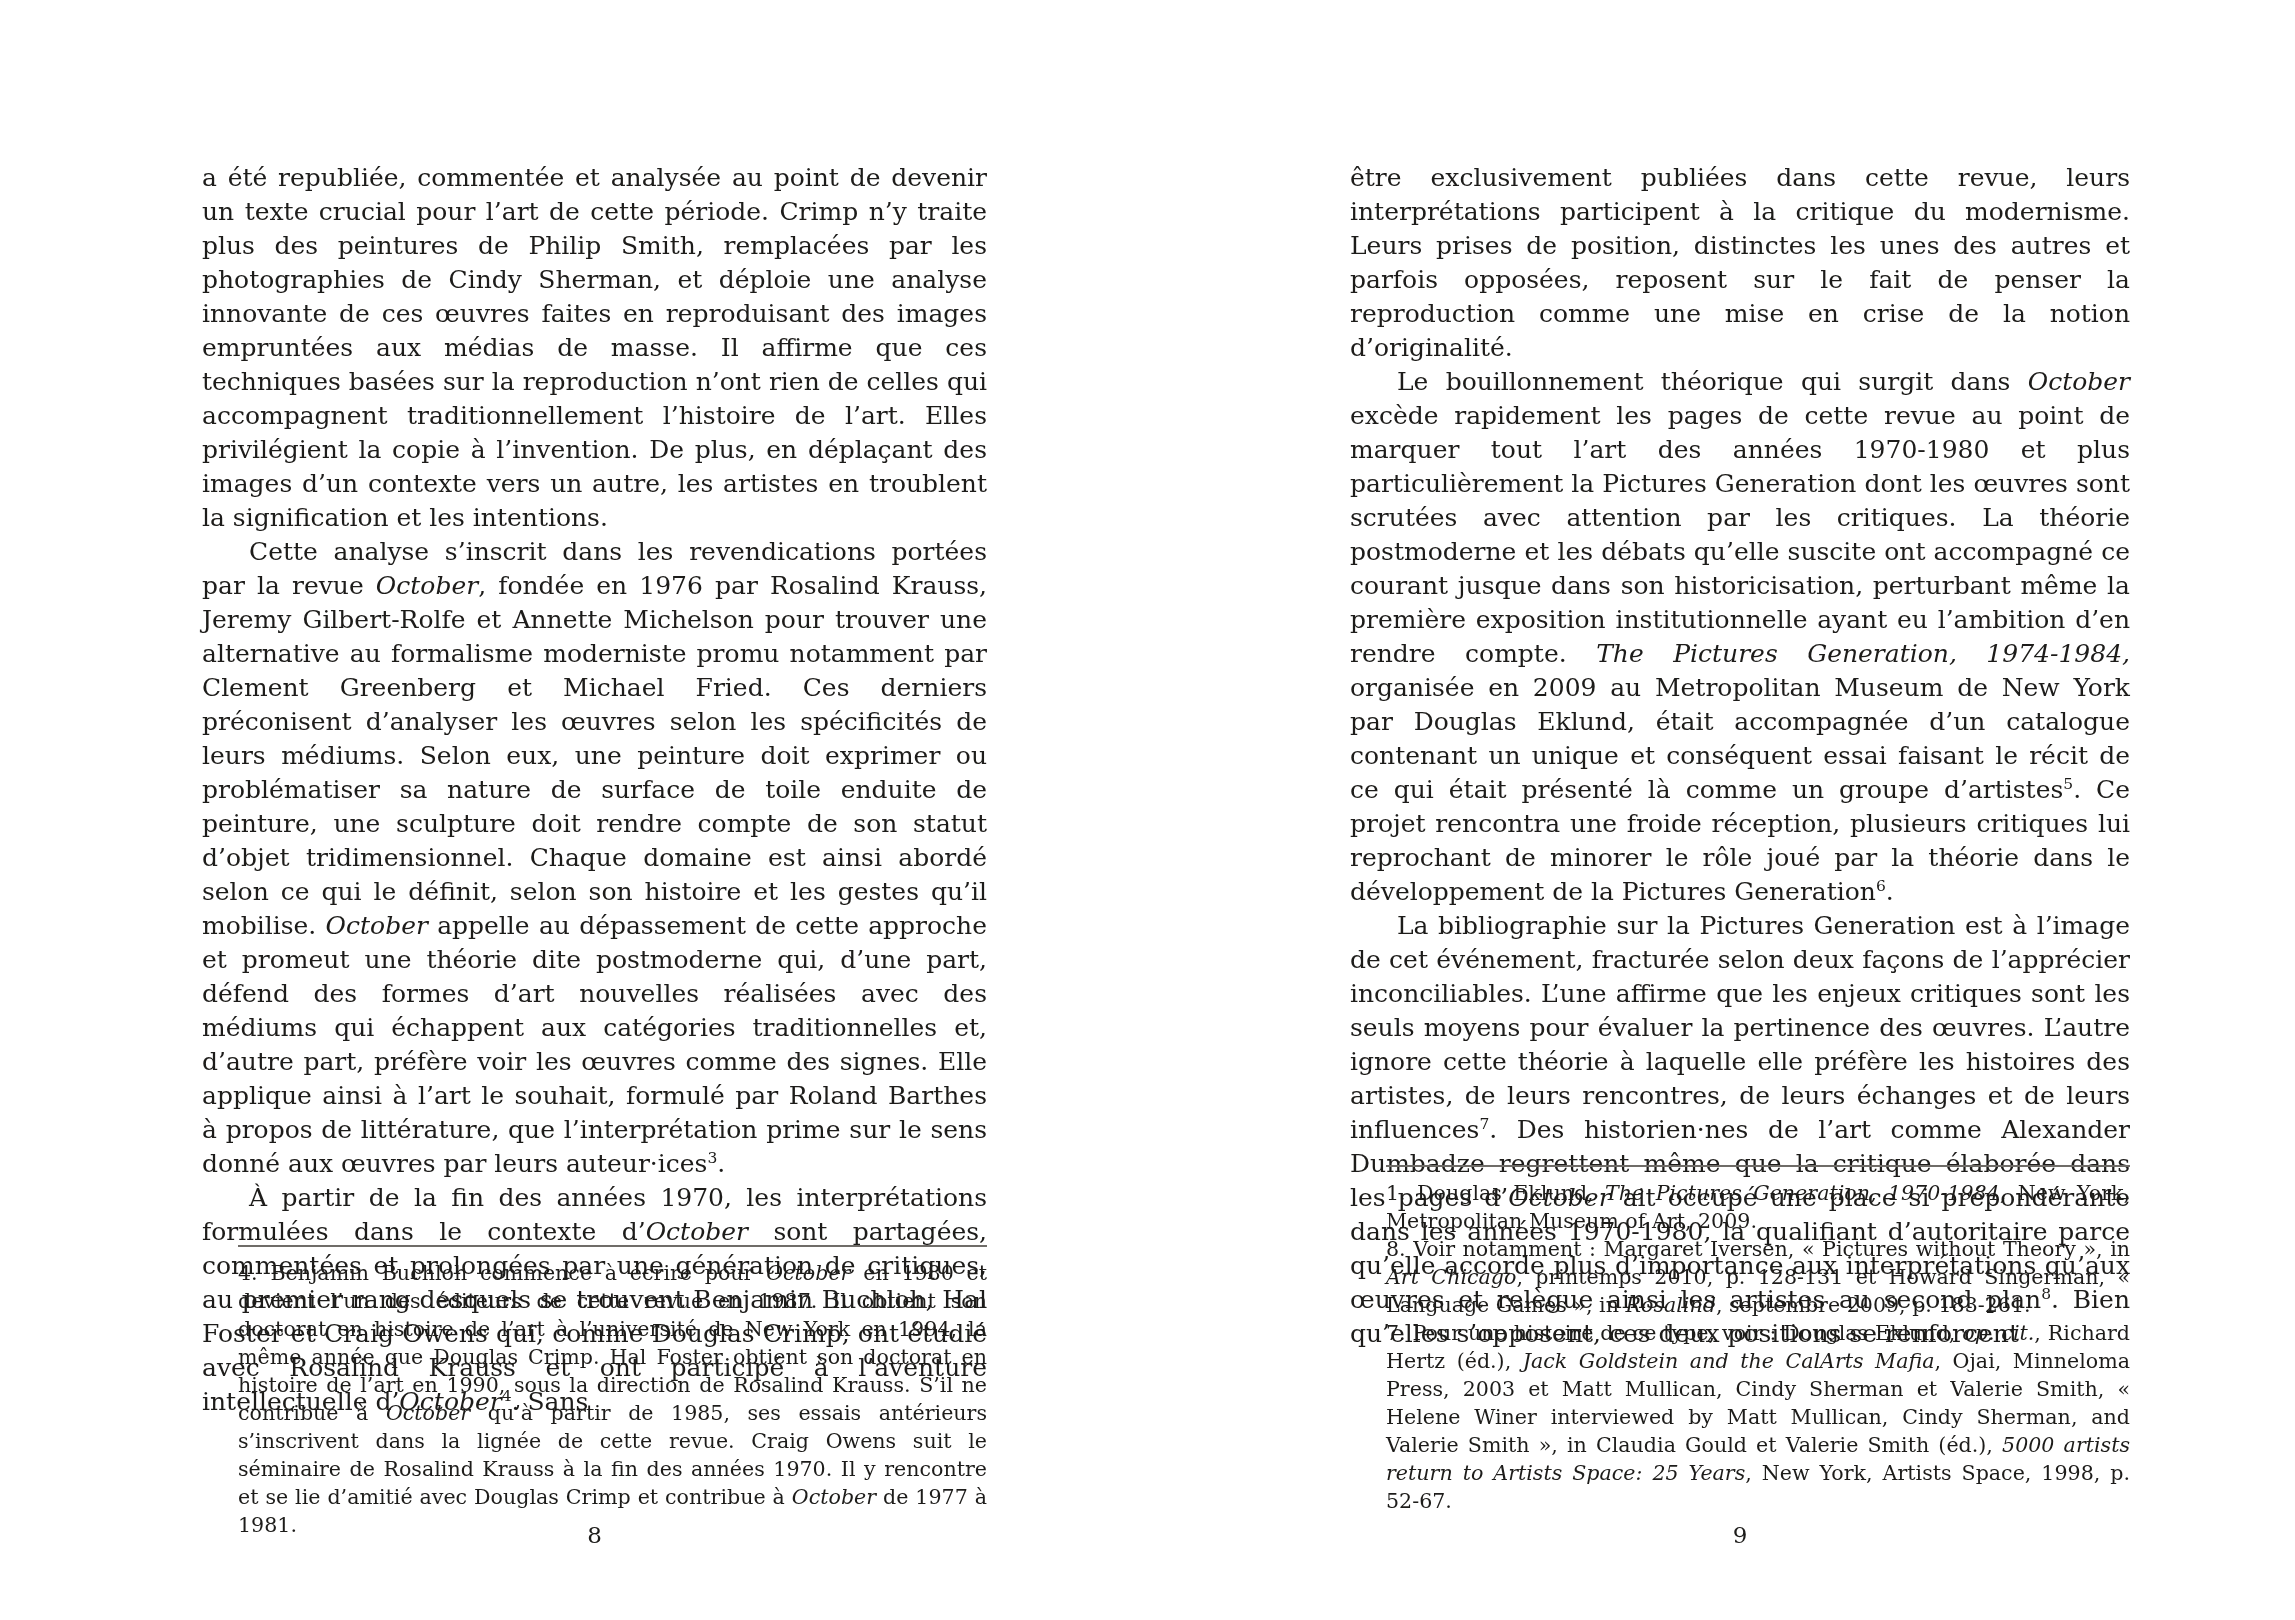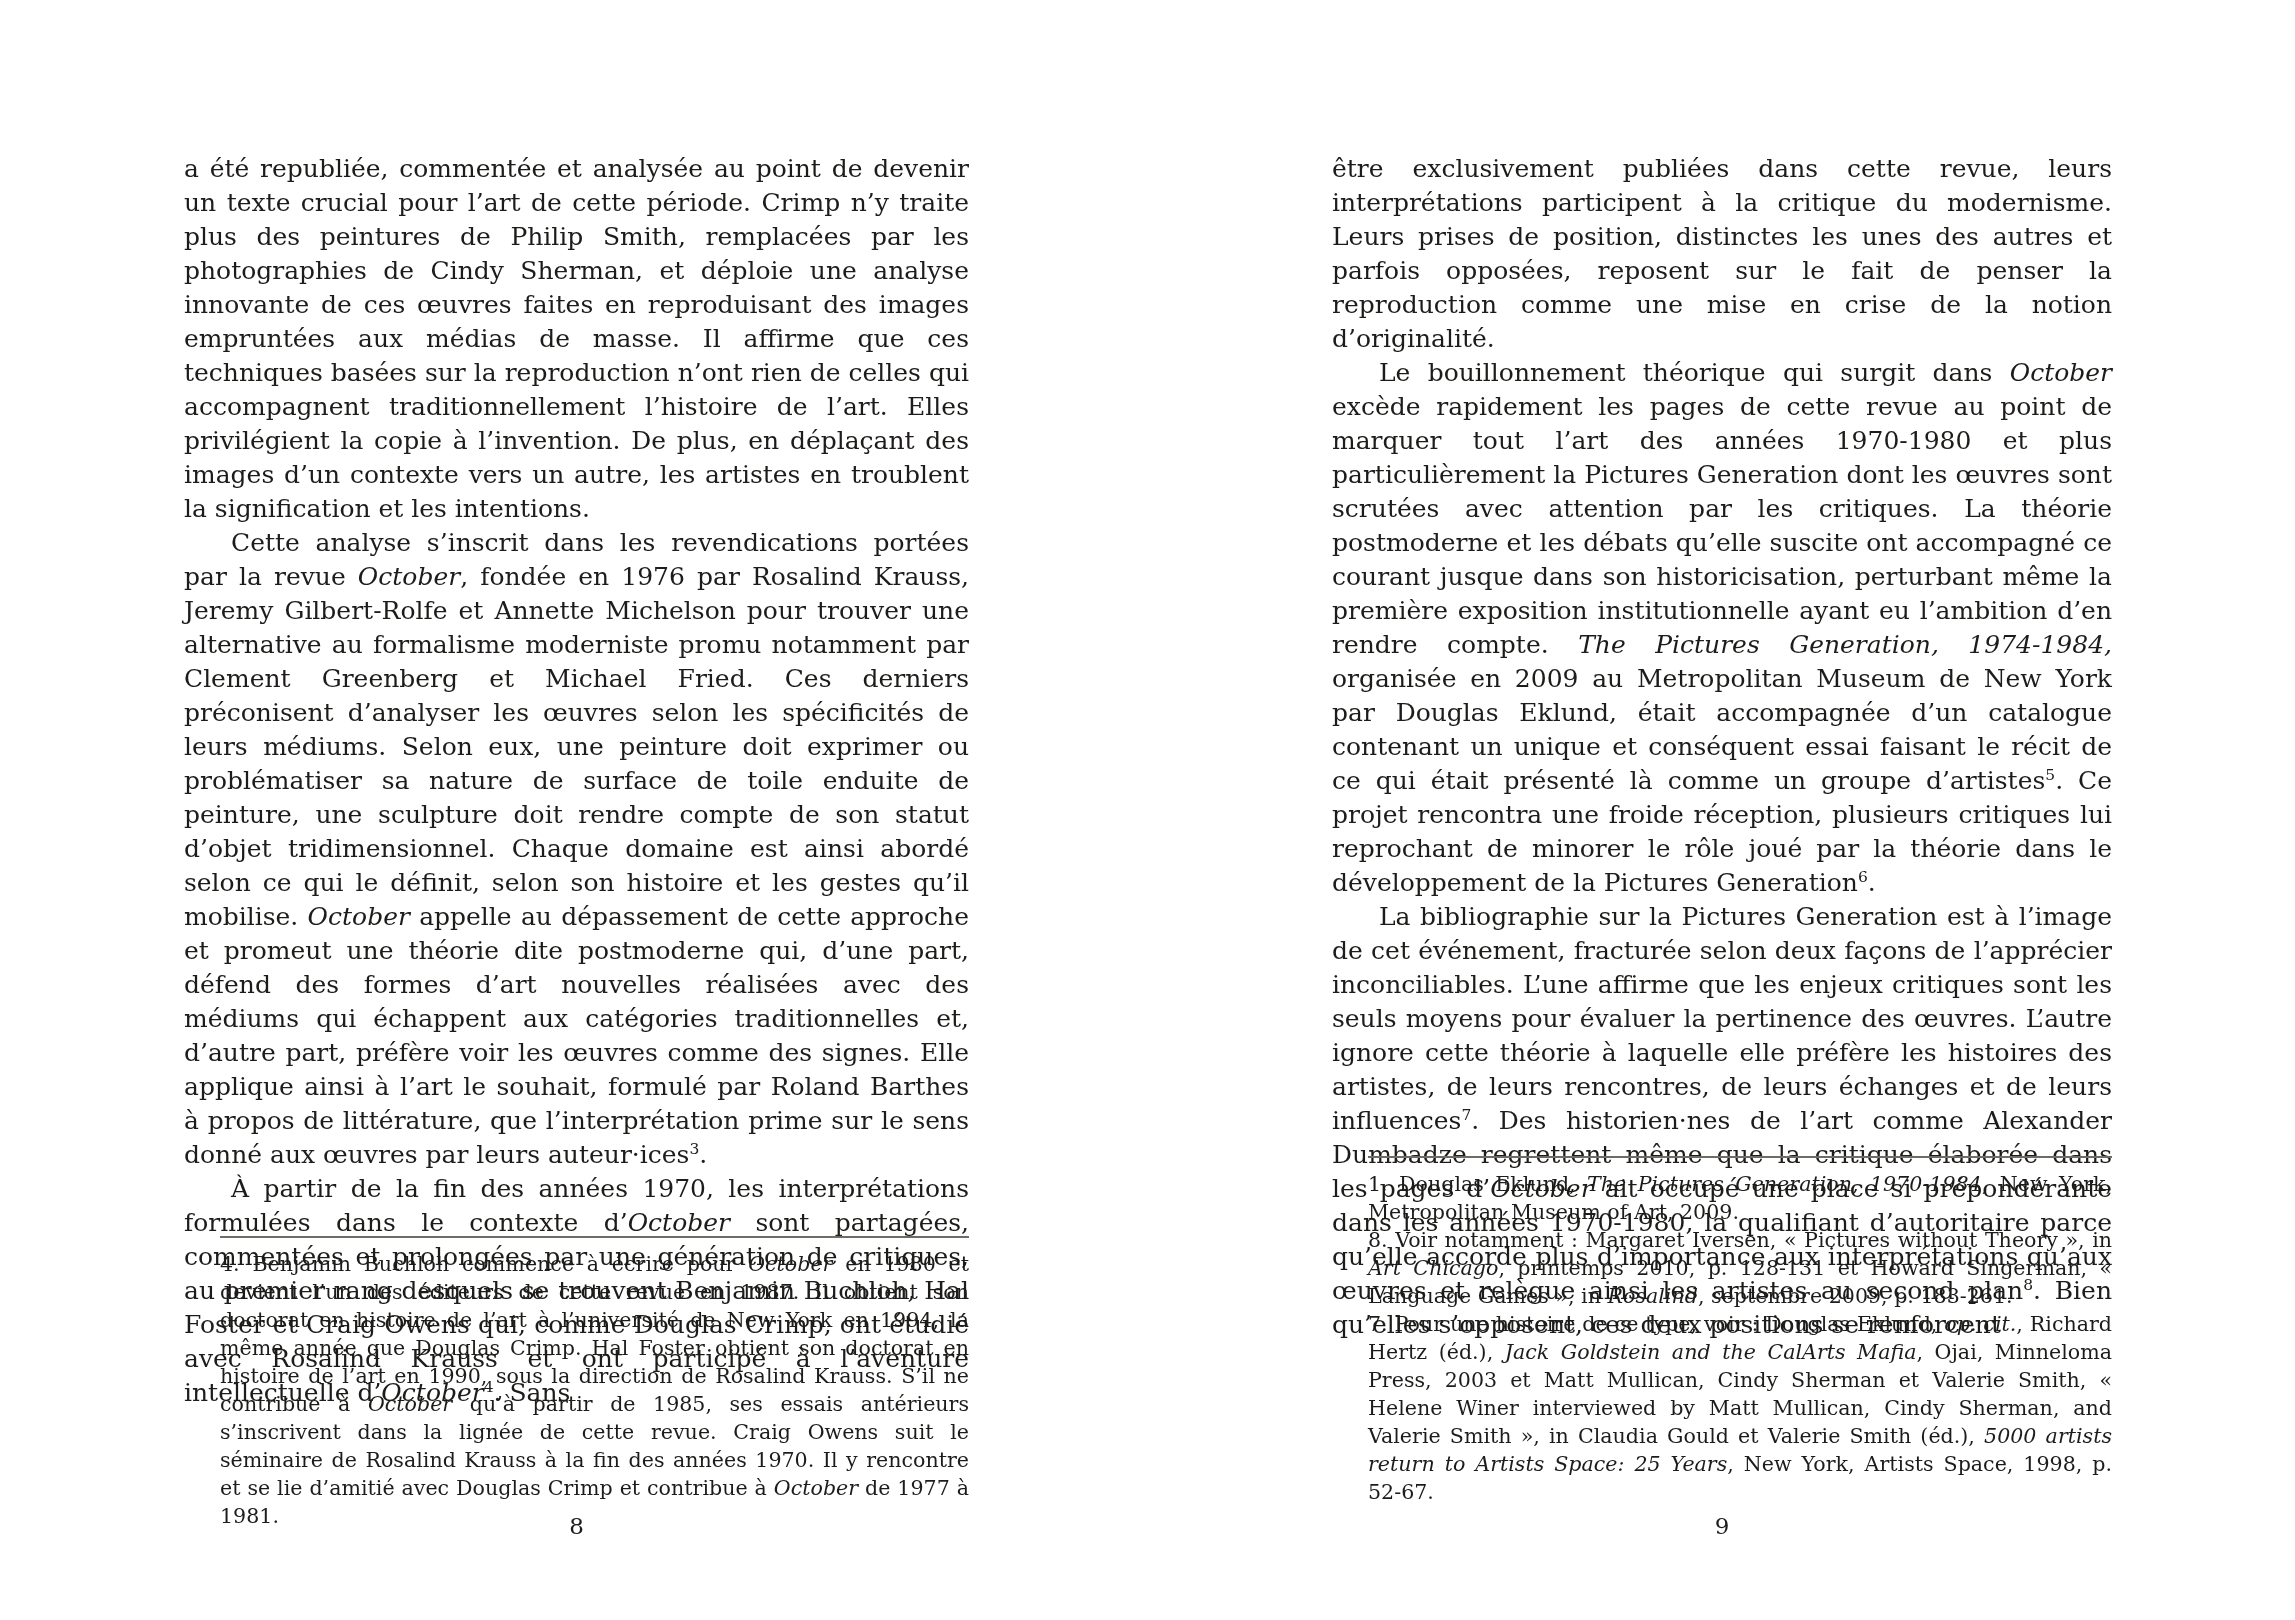--- a/index.html
+++ b/index.html
@@ -10,22 +10,23 @@
     position: relative;
     width: 2295px;
     height: 1621px;
     background: #ffffff;
     color: #1d1c1a;
     font-family: "DejaVu Serif", "Liberation Serif", serif;
     overflow: hidden;
   }
   .page {
     position: absolute;
-    top: 6px;
+    top: 15px;
     height: 1600px;
+    margin-left: 18px;
   }
   .page.left  { left: 184px;  width: 785px; }
   .page.right { left: 1332px; width: 780px; text-decoration: underline; }
 
   .body-text {
     position: absolute;
     top: 146px;
     left: 0;
     right: 0;
     font-size: 25px;

